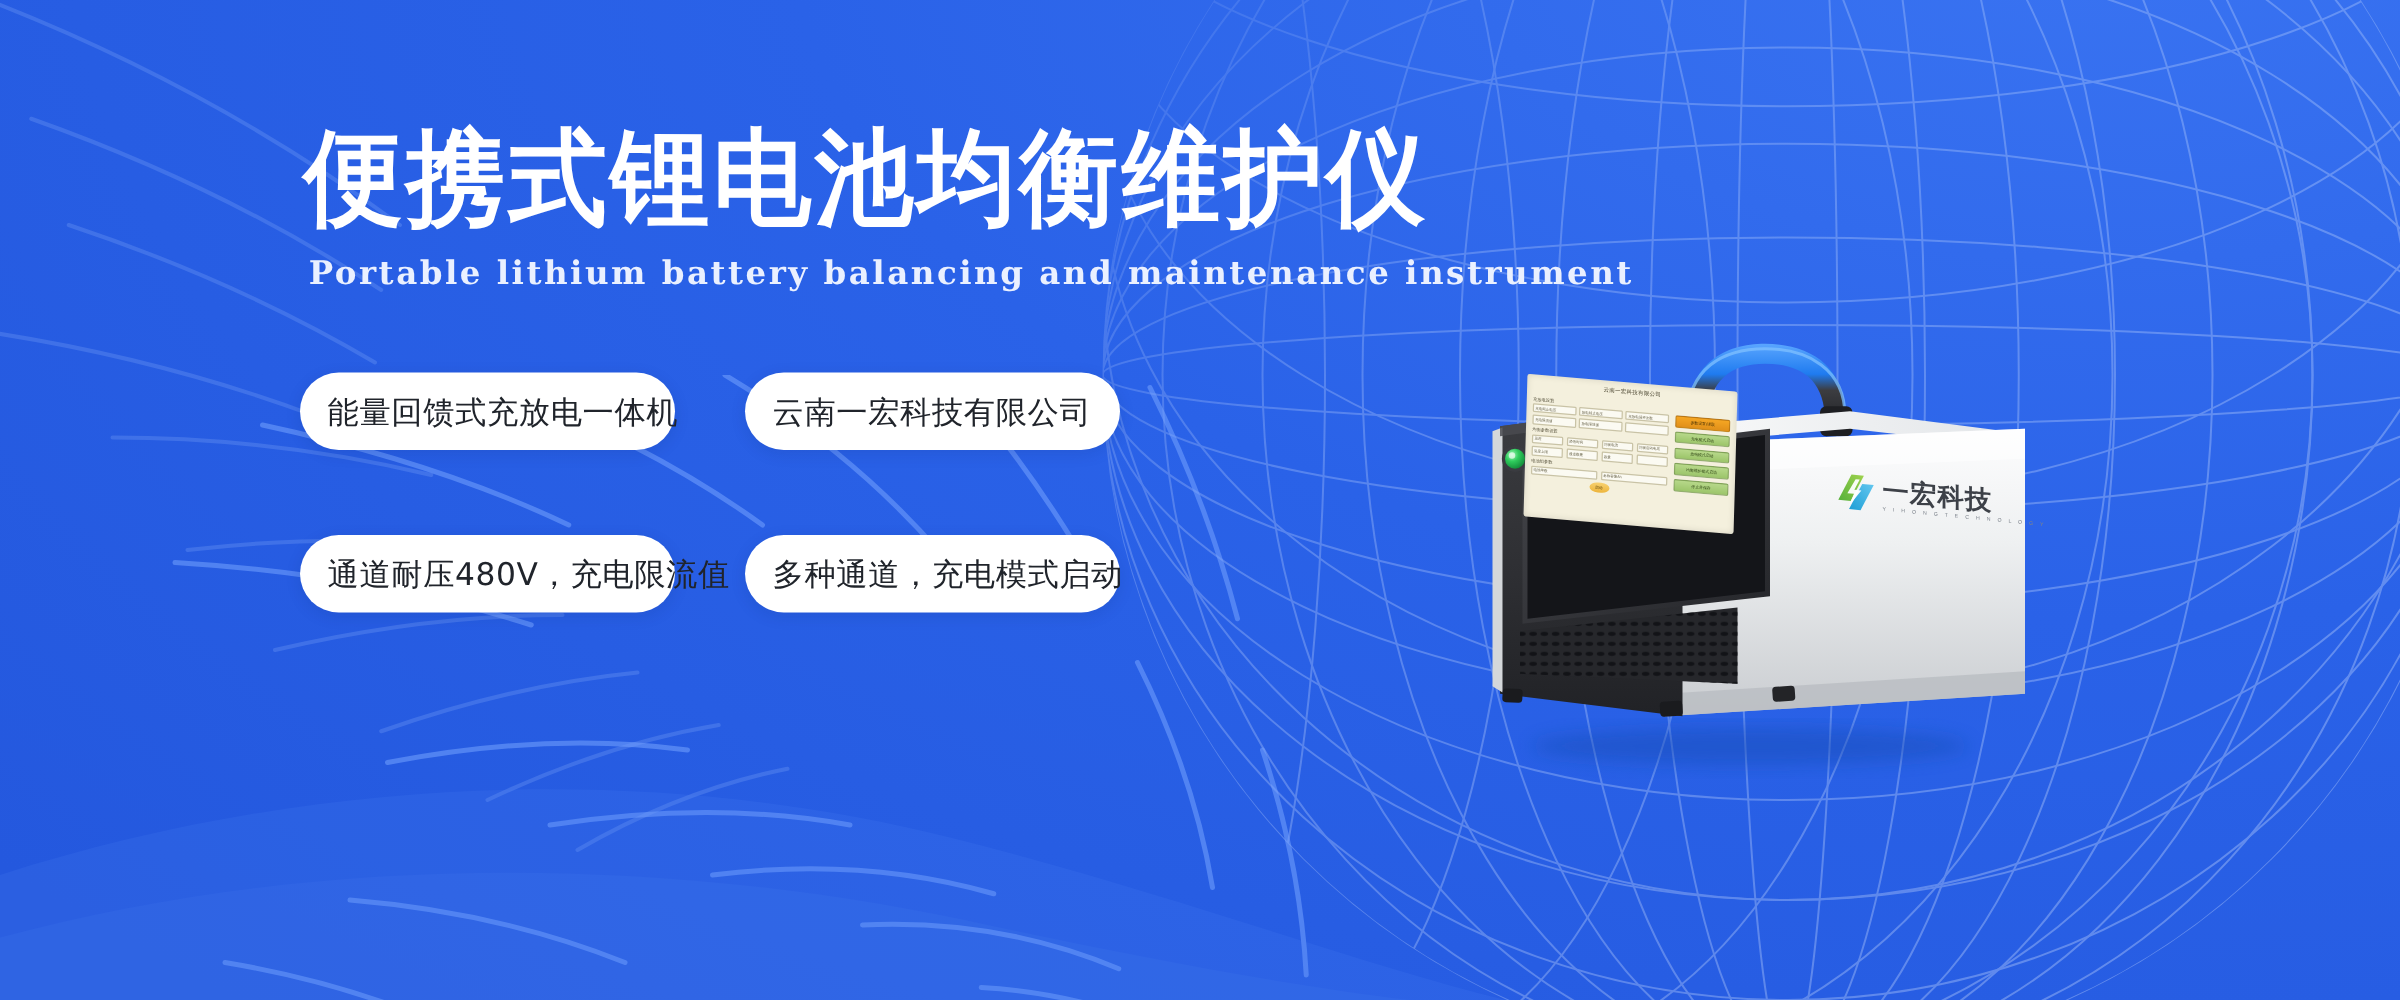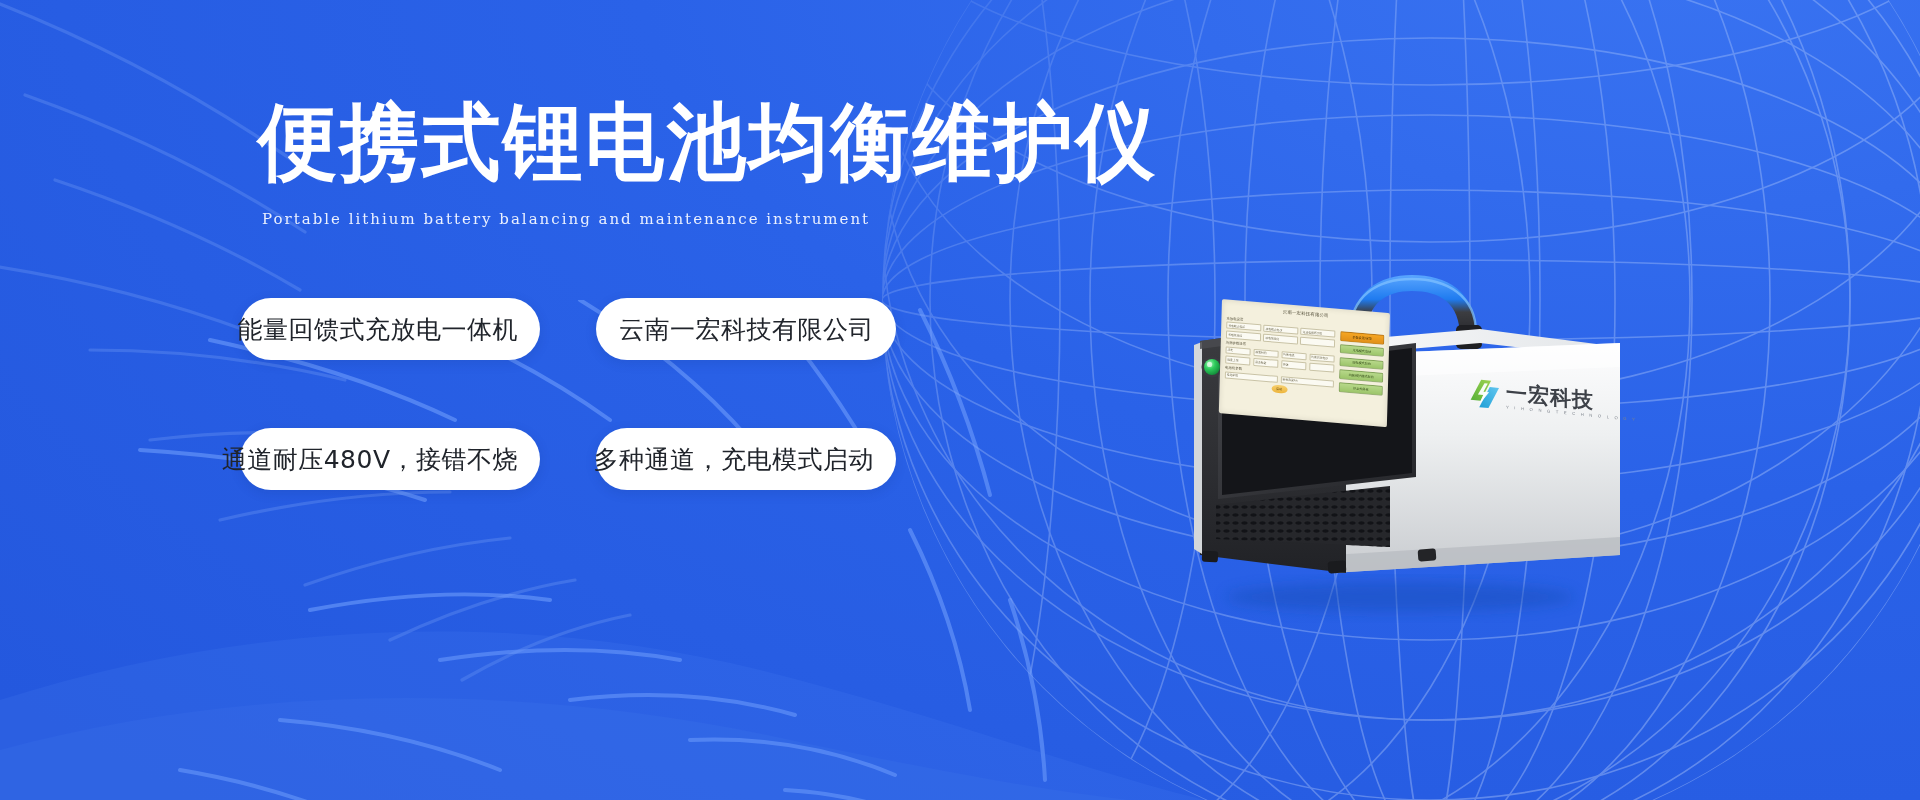--- a/index.html
+++ b/index.html
@@ -21,58 +21,58 @@
   }
 
   
   .bg-layer{position:absolute;inset:0;pointer-events:none;}
   .bg-globe{right:-60px;top:-250px;left:auto;width:1100px;height:1100px;position:absolute;opacity:.55;}
   .bg-rays-tl{position:absolute;left:-150px;top:-120px;width:1000px;height:820px;opacity:.30;}
   .bg-rays-bl{position:absolute;left:-120px;top:300px;width:1250px;height:760px;opacity:.55;}
   .bg-wave{position:absolute;left:0;bottom:-10px;width:1250px;height:260px;opacity:.35;}
 
   
-  .copy{position:absolute;left:258px;top:96px;width:880px;}
+  .copy{position:absolute;left:243px;top:96px;width:880px;}
 
   .title-cn{
     margin:0;
     font-family:"DejaVu Sans","Liberation Sans",sans-serif;
     font-size:84px;
     line-height:92px;
     font-weight:700;
     color:#ffffff;
     letter-spacing:3px;
     transform:scaleX(.94);
     transform-origin:left center;
     white-space:nowrap;
   }
 
   .title-en{
     margin:16px 0 0 4px;
     font-family:"DejaVu Serif","Liberation Serif",serif;
-    font-size:15px;
+    font-size:26px;
     line-height:30px;
-    font-weight:400;
+    font-weight:700;
     color:#eaf0ff;
     letter-spacing:2.0px;
     white-space:nowrap;
   }
 
   
   .pill-grid{
     position:absolute;left:240px;top:298px;
     width:660px;
     display:grid;
     grid-template-columns:300px 300px;
     grid-auto-rows:62px;
     column-gap:56px;
     row-gap:68px;
   }
   .pill{
-    display:flex;align-items:center;justify-content:flex-end;
+    display:flex;align-items:center;justify-content:flex-start;
     height:62px;
     padding:16px 22px;
     background:#ffffff;
     border-radius:34px;
     box-shadow:0 3px 12px rgba(12,40,110,.14);
     color:#20242b;
     font-family:"DejaVu Sans","Liberation Sans",sans-serif;
     font-size:25px;
     line-height:1;
     white-space:nowrap;
@@ -252,21 +252,21 @@
   </div>
 
   <div class="pill-grid">
     <div class="pill">
       <span>能量回馈式充放电一体机</span>
     </div>
     <div class="pill">
       <span>云南一宏科技有限公司</span>
     </div>
     <div class="pill">
-      <span>通道耐压480V，接错不烧</span>
+      <span>通道耐压480V，充电限流值</span>
     </div>
     <div class="pill">
       <span>多种通道，充电模式启动</span>
     </div>
   </div>
 
   <div class="device">
 
     <svg viewBox="0 0 470 360" aria-hidden="true">
       <defs>

